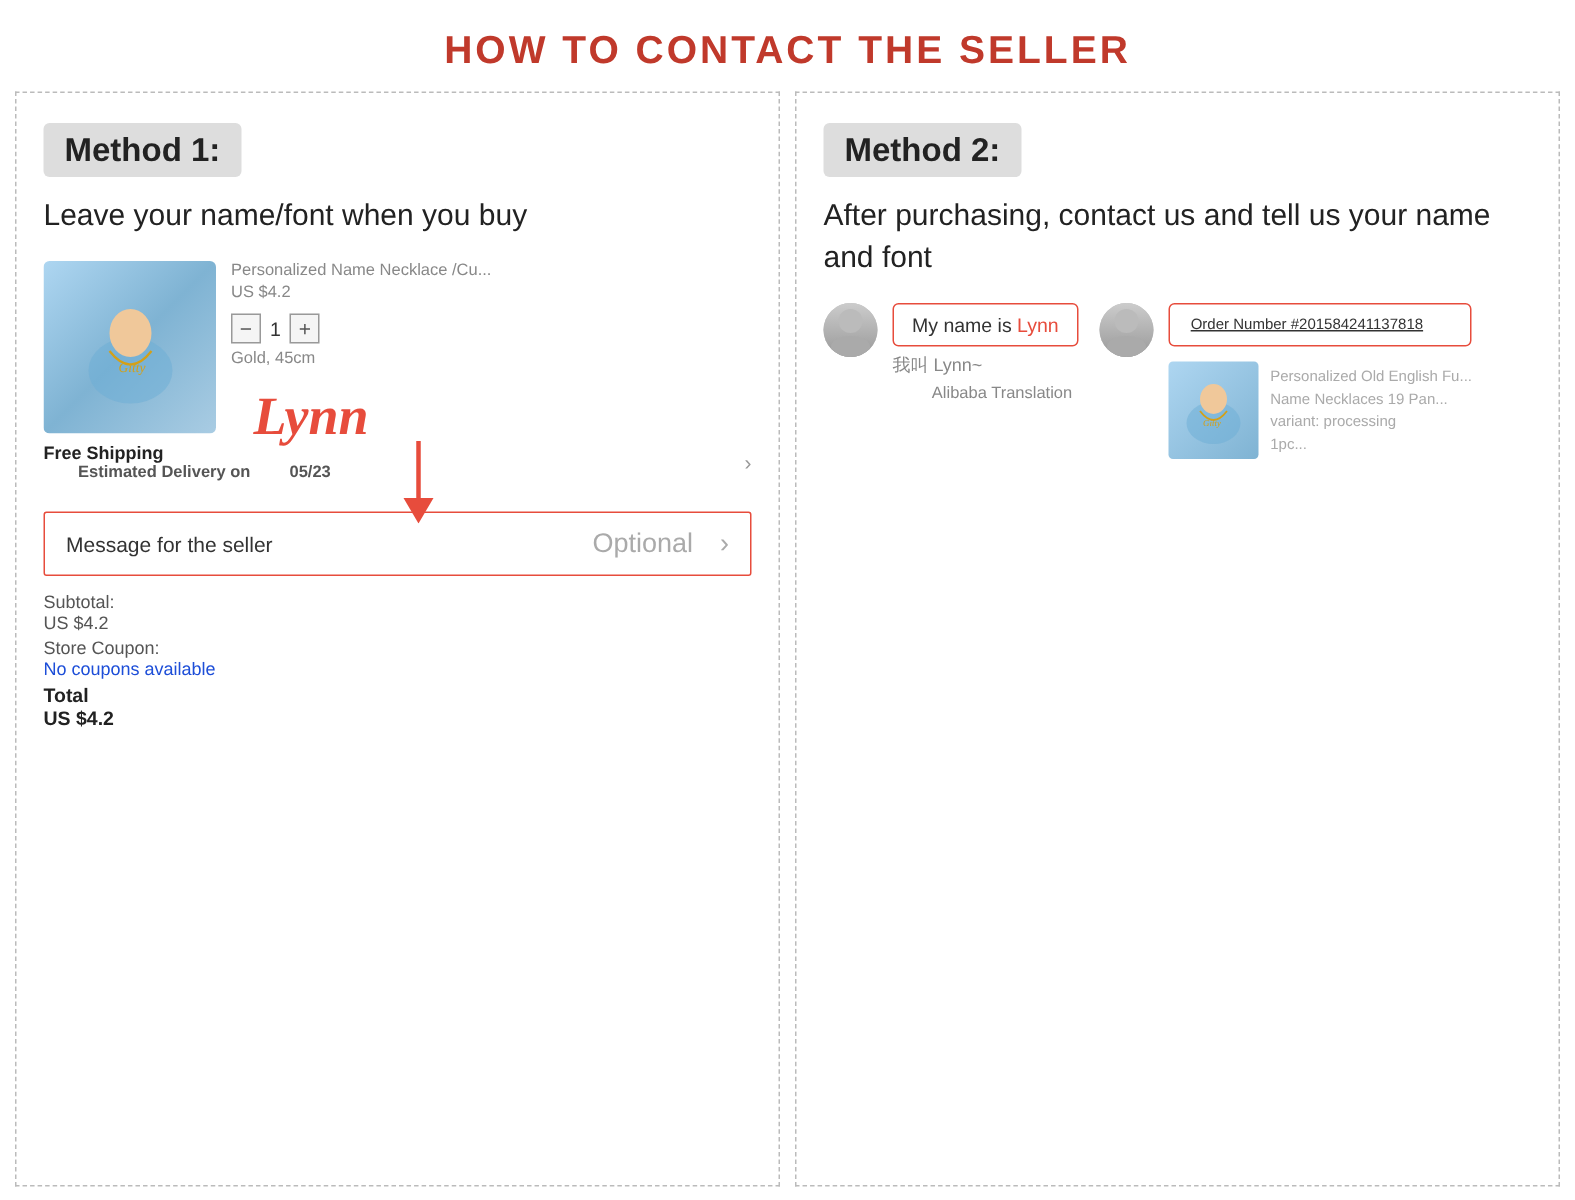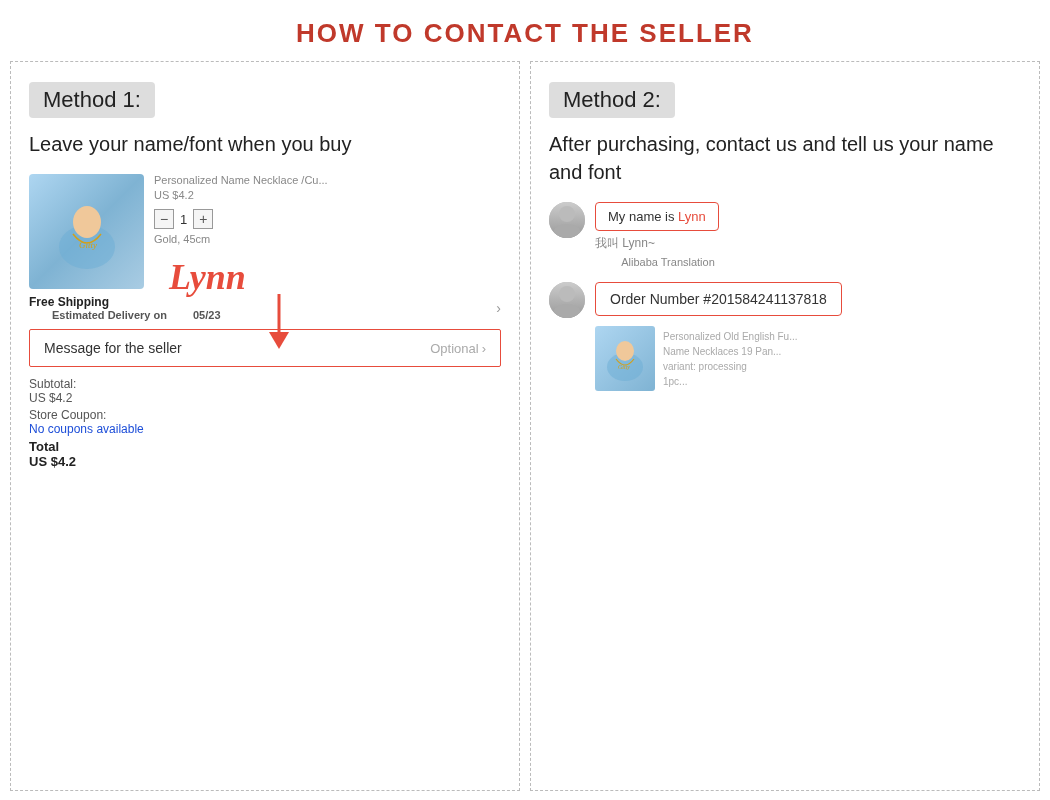--- a/index.html
+++ b/index.html
@@ -42,21 +42,21 @@
     .method-panel:last-child {
       margin-left: 5px;
     }
 
     .method-badge {
       display: inline-block;
       background: #ddd;
       border-radius: 4px;
       padding: 5px 14px;
       font-size: 22px;
-      font-weight: normal;
+      font-weight: bold;
       color: #222;
       margin-bottom: 12px;
     }
 
     .method-desc {
       font-size: 20px;
       color: #222;
       margin-bottom: 16px;
       line-height: 1.4;
     }
@@ -145,21 +145,21 @@
       font-size: 11px;
       color: #888;
       margin-top: 4px;
     }
 
     .shipping-row {
       display: flex;
       align-items: center;
       justify-content: space-between;
       margin-top: 6px;
-      margin-bottom: 8px;
+      margin-bottom: 20px;
     }
 
     .shipping-info {
       font-size: 12px;
     }
 
     .shipping-title {
       font-weight: bold;
       color: #222;
       font-size: 12px;
@@ -212,25 +212,25 @@
       margin-bottom: 10px;
       background: #fff;
     }
 
     .seller-message-text {
       font-size: 14px;
       color: #333;
     }
 
     .seller-message-optional {
-      font-size: 13px;
+      font-size: 18px;
       color: #aaa;
       display: flex;
       align-items: center;
-      gap: 3px;
+      gap: 18px;
     }
 
     
     .totals-section {
       font-size: 12px;
       color: #555;
     }
 
     .total-row {
       display: flex;
@@ -247,21 +247,21 @@
 
     .coupon-link {
       color: #1d4ed8;
       font-size: 12px;
     }
 
     
     .chat-container {
       margin-top: 10px;
       display: flex;
-      flex-direction: column;
+      flex-direction: row;
       gap: 14px;
     }
 
     .chat-row {
       display: flex;
       align-items: flex-start;
       gap: 10px;
     }
 
     .avatar {
@@ -335,24 +335,25 @@
 
     .chinese-text {
       font-size: 12px;
       color: #888;
     }
 
     .order-bubble {
       border: 1.5px solid #e74c3c;
       border-radius: 4px;
       padding: 8px 14px;
-      font-size: 14px;
+      font-size: 10px;
       color: #333;
       background: #fff;
       display: inline-block;
+      text-decoration: underline;
     }
 
     .order-product-row {
       display: flex;
       align-items: center;
       gap: 8px;
       margin-top: 6px;
     }
 
     .order-product-img {

